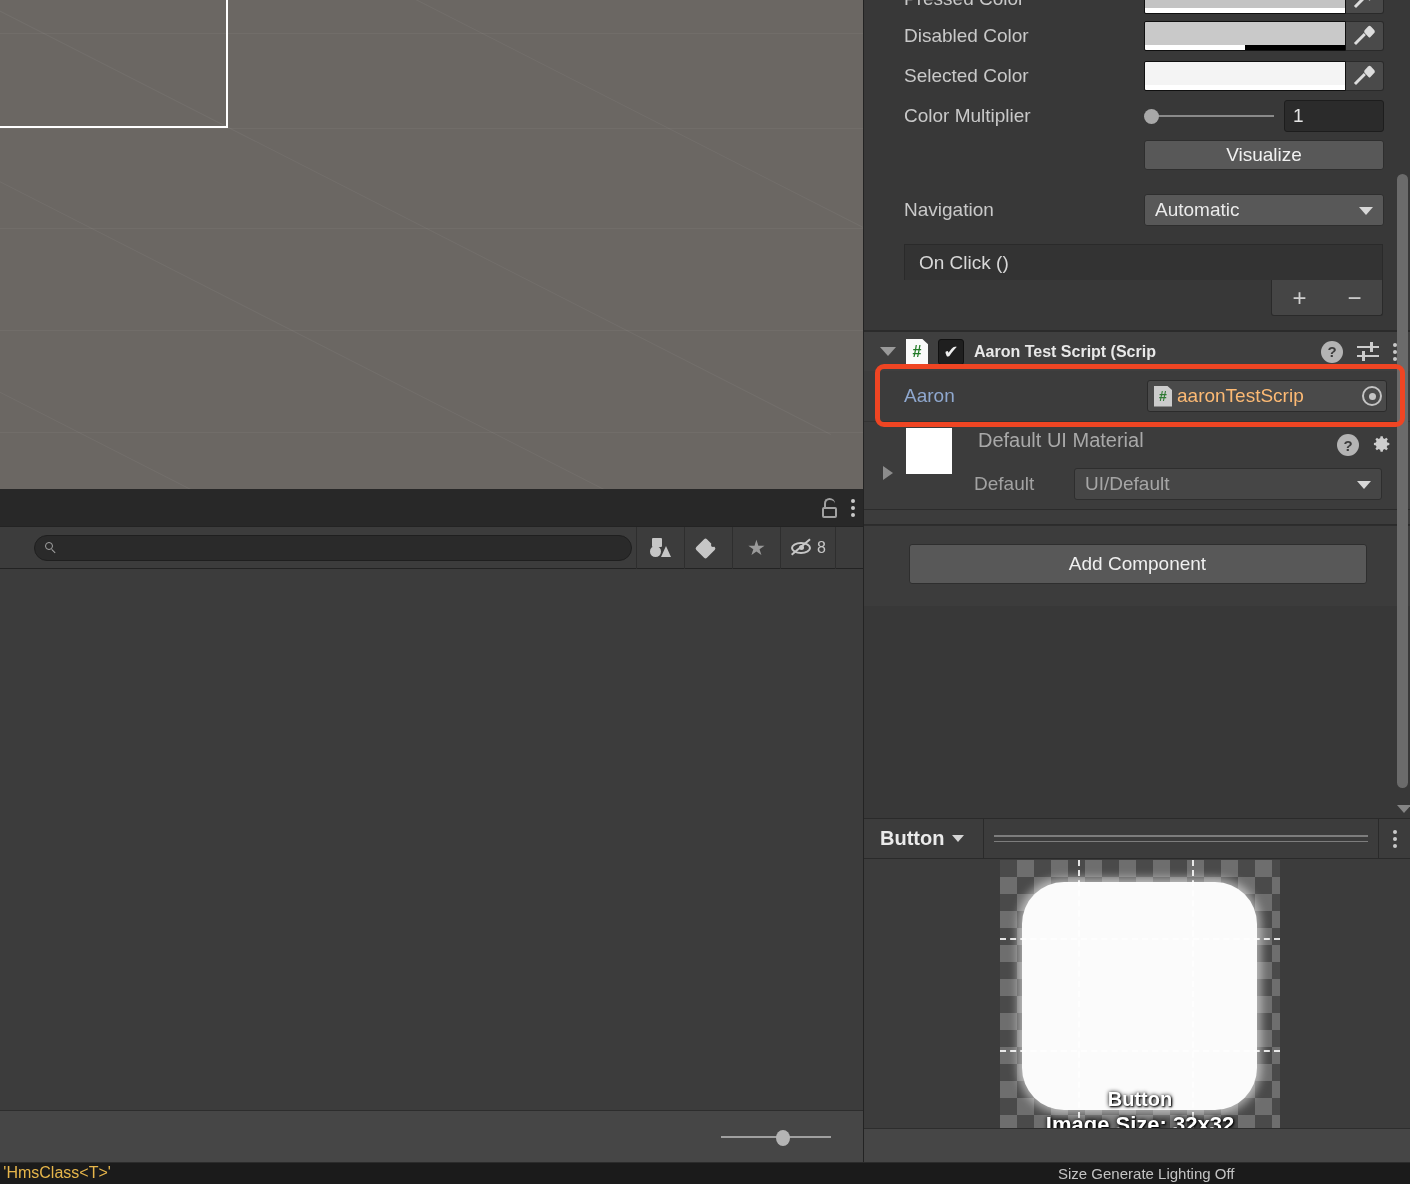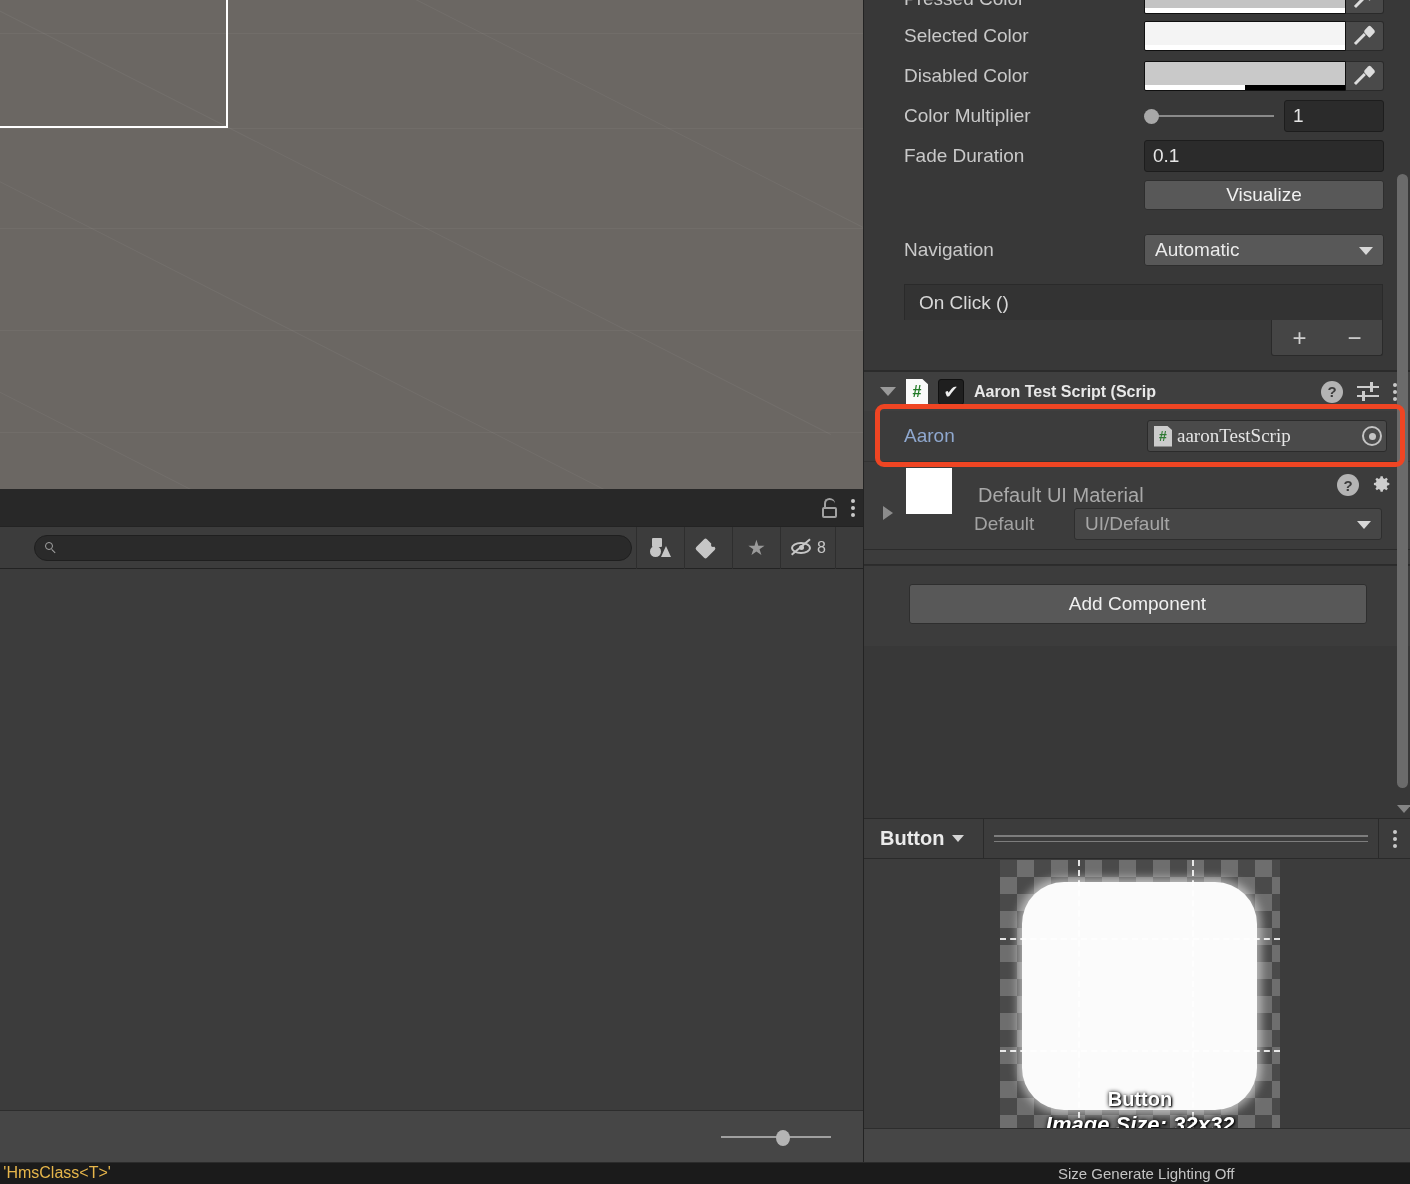--- a/index.html
+++ b/index.html
@@ -221,35 +221,35 @@
 
   
   #script-row-wrap { position: relative; }
   #script-row { display: flex; align-items: center; height: 50px; background: #3c3c3c; padding: 0 24px 0 40px; }
   #script-lbl { color: #8fa8cf; font-size: 19px; }
   #script-objfield {
     margin-left: auto; width: 240px; height: 32px;
     background: #4a4a4a; border: 1px solid #2b2b2b; border-radius: 3px;
     display: flex; align-items: center; padding: 0 4px 0 6px; gap: 5px; cursor: pointer; overflow: hidden;
   }
-  #script-objname { color: #e5e5e5; font-size: 19px; white-space: nowrap; overflow: hidden; flex: 1; font-family: Liberation Serif, serif; }
+  #script-objname { color: #fdba74; font-size: 19px; white-space: nowrap; overflow: hidden; flex: 1; }
   .picker-dot { width: 20px; height: 20px; border: 2px solid #c3c3c3; border-radius: 50%;
     display: flex; align-items: center; justify-content: center; flex: none; }
   .picker-dot i { width: 7px; height: 7px; background: #c3c3c3; border-radius: 50%; display: block; }
   #highlight-box {
     position: absolute; left: 11px; top: -7px; width: 530px; height: 63px;
     border: 5px solid #ef4523; border-radius: 9px; pointer-events: none; z-index: 5;
   }
 
   
   #mat-block { position: relative; background: #3c3c3c; height: 88px; border-top: 1px solid #333; }
   #mat-arrow { position: absolute; left: 19px; top: 44px; width: 0; height: 0;
     border-left: 10px solid #8c8c8c; border-top: 7px solid transparent; border-bottom: 7px solid transparent; }
   #mat-swatch { position: absolute; left: 42px; top: 6px; width: 46px; height: 46px; background: #ffffff; }
-  #mat-name { position: absolute; left: 114px; top: 22px; color: #a9a9a9; font-size: 20px; }
+  #mat-name { position: absolute; left: 114px; top: 7px; color: #a9a9a9; font-size: 20px; }
   #mat-help { position: absolute; right: 52px; top: 12px; }
   #mat-gear { position: absolute; right: 18px; top: 11px; width: 22px; height: 22px; cursor: pointer; }
   .gear-svg { display: block; }
   #shader-lbl { position: absolute; left: 110px; top: 51px; color: #a2a2a2; font-size: 19px; }
   #shader-dd { position: absolute; left: 210px; top: 46px; width: 308px; height: 32px; background: #464646; color: #a6a6a6; }
 
   #addcomp-zone { background: #3c3c3c; padding: 18px 0 22px 0; border-top: 1px solid #2d2d2d; }
   #add-comp-btn { margin: 0 auto; width: 458px; height: 40px; }
 
   
@@ -284,21 +284,21 @@
     position: absolute; left: 22px; top: 22px; width: 235px; height: 228px;
     background: #fbfbfb; border-radius: 42px;
     box-shadow: 0 0 10px 4px rgba(255,255,255,0.55);
   }
   .slice { position: absolute; background: none; }
   .slice-v { width: 0; border-left: 2px dashed #ffffff; opacity: .85; }
   .slice-h { height: 0; border-top: 2px dashed #ffffff; opacity: .85; }
   #prev-caption { position: absolute; left: 136px; top: 228px; width: 280px; text-align: center; }
   #prev-caption div { color: #ffffff; font-weight: bold; text-shadow: 0 0 4px #000, 1px 1px 2px #000; }
   #prev-name { font-size: 20px; }
-  #prev-size { font-size: 22px; margin-top: 1px; font-style: italic; }
+  #prev-size { font-size: 22px; margin-top: 1px; }
   #preview-footer { position: absolute; left: 0; bottom: 0; width: 547px; height: 34px; background: #464646; border-top: 1px solid #2d2d2d; }
 </style>
 </head>
 <body>
 
 <div id="root">
 
   <div id="left-col">
 
     <div id="scene-view">
@@ -396,70 +396,66 @@
           <div class="eyedropper">
             <span class="dropper-glyph">
                 <i class="bulb"></i>
                 <i class="stem"></i>
               </span>
           </div>
         </div>
       </div>
 
       <div class="row">
+        <span class="row-lbl lbl-col">Disabled Color</span>
+        <div class="color-field">
+          <div class="color-swatch">
+            <div class="main" style="background:#c9c9c9"></div>
+            <div class="alpha">
+                <i style="width:50%"></i>
+              </div>
+          </div>
+          <div class="eyedropper">
+            <span class="dropper-glyph">
+                <i class="bulb"></i>
+                <i class="stem"></i>
+              </span>
+          </div>
+        </div>
+      </div>
+
+      <div class="row">
         <span class="row-lbl lbl-col">Selected Color</span>
         <div class="color-field">
           <div class="color-swatch">
             <div class="main" style="background:#f4f4f4"></div>
             <div class="alpha">
                 <i style="width:100%"></i>
               </div>
           </div>
           <div class="eyedropper">
             <span class="dropper-glyph">
                 <i class="bulb"></i>
                 <i class="stem"></i>
               </span>
           </div>
         </div>
       </div>
 
       <div class="row">
-        <span class="row-lbl lbl-col">Disabled Color</span>
-        <div class="color-field">
-          <div class="color-swatch">
-            <div class="main" style="background:#c9c9c9"></div>
-            <div class="alpha">
-                <i style="width:50%"></i>
-              </div>
-          </div>
-          <div class="eyedropper">
-            <span class="dropper-glyph">
-                <i class="bulb"></i>
-                <i class="stem"></i>
-              </span>
-          </div>
-        </div>
-      </div>
-
-      <div class="row">
         <span class="row-lbl lbl-col">Color Multiplier</span>
         <div class="slider-row">
           <div class="usl">
             <div class="track"></div>
               <div class="knob"></div>
           </div>
           <div class="num-field" style="width:100px">1</div>
         </div>
       </div>
 
-      <div class="row">
-        <span class="row-lbl lbl-col">Fade Duration</span>
-        <div class="num-field" style="width:240px">0.1</div>
-      </div>
 
       <div class="row" style="height:38px">
         <span class="lbl-col"></span>
         <div class="btn-grey" style="width:240px; height:30px">Visualize</div>
       </div>
 
       <div class="row" style="margin-top:16px">
         <span class="row-lbl lbl-col">Navigation</span>
         <div class="dropdown" style="width:240px">
           <span>Automatic</span>

